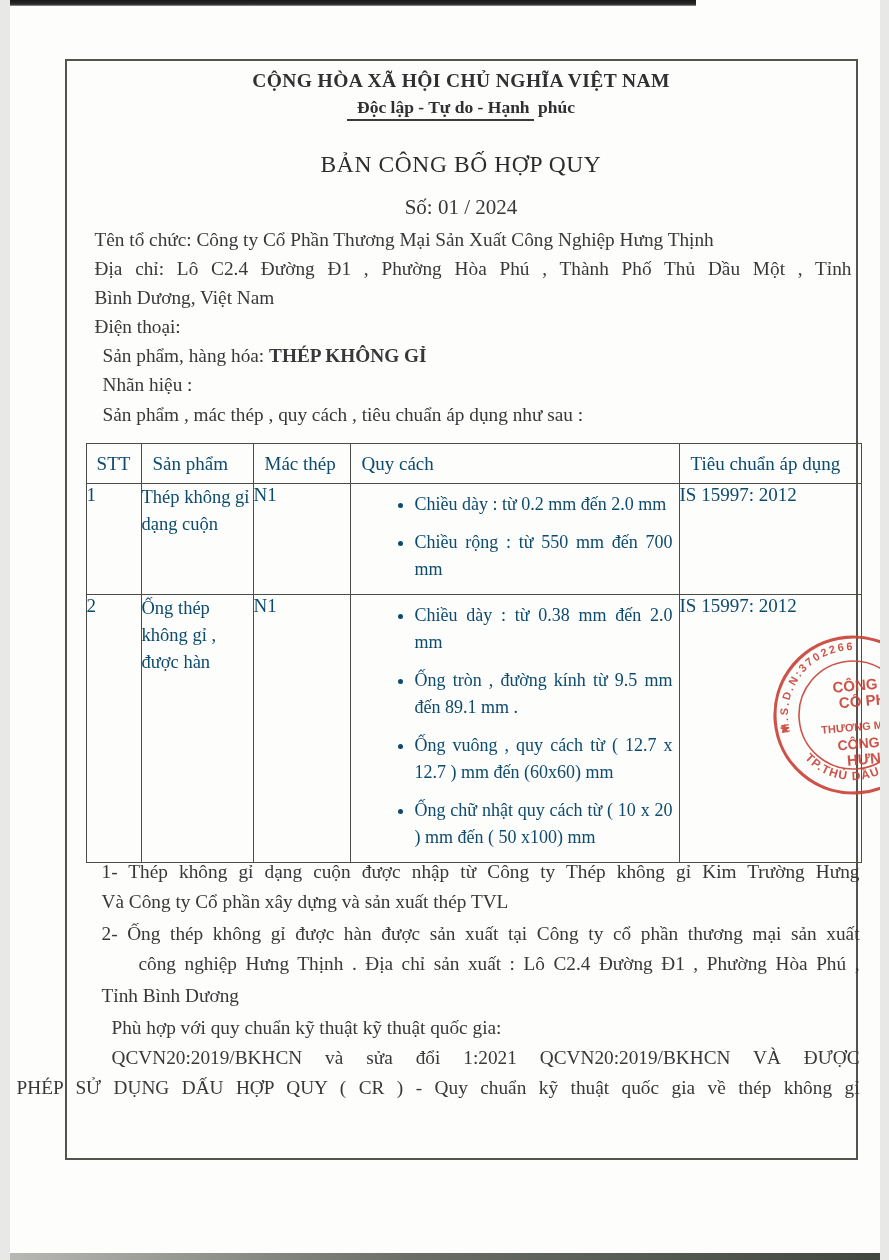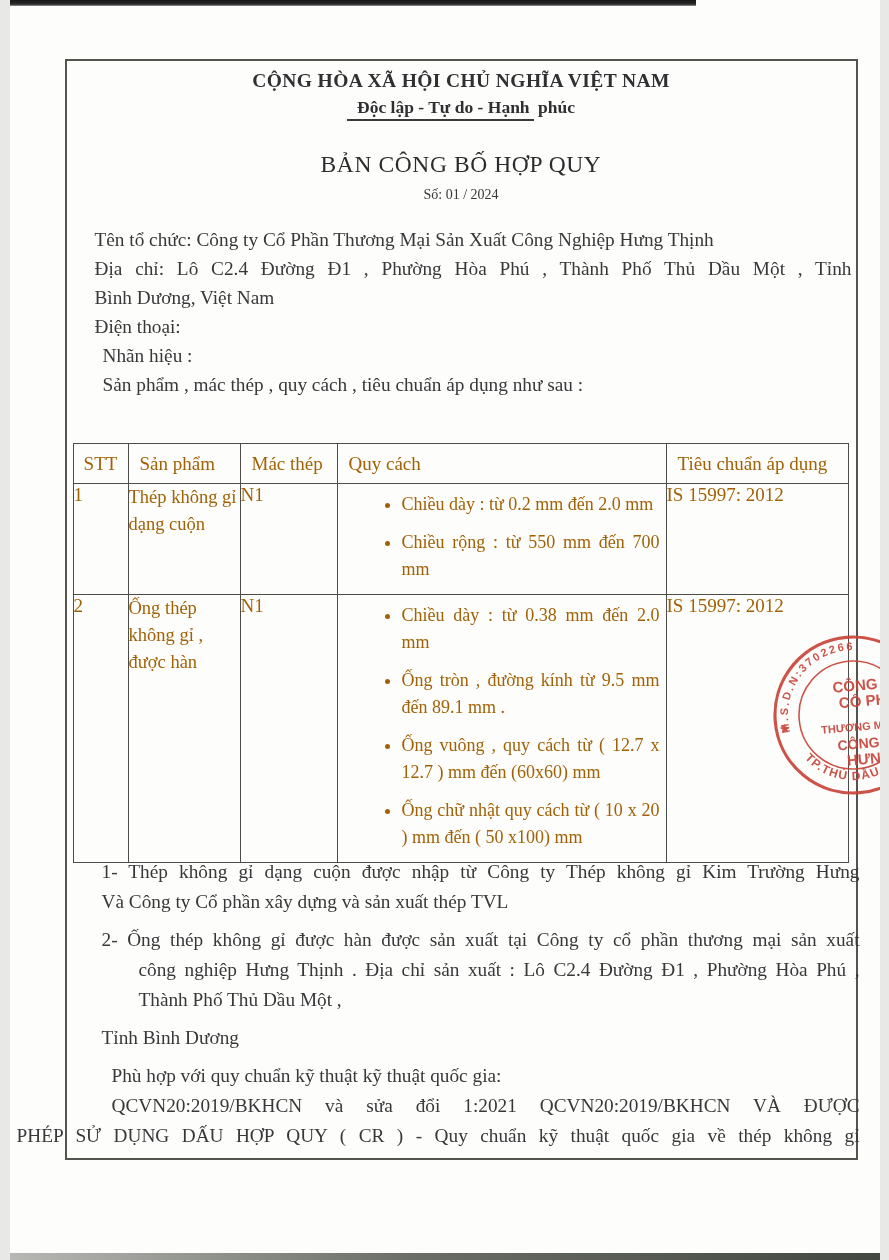--- a/index.html
+++ b/index.html
@@ -21,50 +21,50 @@
     background:linear-gradient(90deg,#b7b7b3 0%,#6a6e66 45%,#41463f 100%);z-index:8;}
   
   .doc-frame{position:absolute;left:55px;top:59px;width:789px;height:1097px;
     border:2px solid #54544f;}
   
   .header-block{position:absolute;left:55px;top:70px;width:793px;text-align:center;}
   .country{font-size:19.5px;font-weight:bold;letter-spacing:.4px;color:#303032;}
   .motto{font-size:17.5px;font-weight:bold;margin-top:5px;color:#303032;}
   .motto .ul{border-bottom:2.5px solid #3a3a3c;padding:0 4px 2px 10px;margin-top:44px;}
   .doc-title{font-size:23.5px;font-weight:normal;letter-spacing:.6px;margin-top:33px;color:#2c2c2e;}
-  .doc-number{font-size:14px;margin-top:9px;}
+  .doc-number{font-size:21px;margin-top:17px;}
   
   .info-block{position:absolute;left:85px;top:225px;width:757px;
     font-size:19.3px;line-height:29.1px;text-align:justify;}
   .info-block .jl{text-align-last:justify;}
   .ind{padding-left:8px;}
   .bold{font-weight:bold;}
   
-  table.spec{position:absolute;left:63px;top:443px;width:775px;
-    border-collapse:collapse;table-layout:fixed;font-size:19px;color:#a16207;}
+  table.spec{position:absolute;left:76px;top:443px;width:775px;
+    border-collapse:collapse;table-layout:fixed;font-size:19px;color:#0c4a6e;}
   table.spec td,table.spec th{border:1.6px solid #4c4c48;vertical-align:top;
     font-weight:normal;text-align:left;padding:0;}
   tr.hdr{height:40px;}
   tr.hdr td{vertical-align:middle;padding-left:11px;}
   tr.hdr td.c{text-align:center;padding-left:0;}
   tr.r1{height:97px;} tr.r2{height:234px;}
   td.stt{text-align:center;padding-top:11px;}
   td.sp{padding:11px 7px 0 9px;text-align:justify;font-size:18.5px;line-height:27px;}
   td.mt{text-align:center;padding-top:11px;}
   td.tc{padding:11px 4px 0 10px;}
   td.qc{padding-top:5px;}
   td.qc ul{margin:0;padding:0 6px 0 64px;}
   td.qc li{margin:7px 0 10px 0;font-size:18px;line-height:27.5px;text-align:justify;}
   
   .notes-block{position:absolute;left:92px;top:857px;width:758px;
     font-size:19.3px;line-height:30px;}
   .notes-block .jl{text-align:justify;text-align-last:justify;}
   .hang{padding-left:37px;}
   .ind10{padding-left:10px;}
-  .mt2{margin-top:8px;}
+  .mt2{margin-top:2px;}
   .overflow-left{margin-left:-85px;width:843px;}
   
   .stamp{position:absolute;left:743px;top:615px;width:200px;height:200px;z-index:3;opacity:.92;}
   .stamp text{font-family:"Liberation Sans","DejaVu Sans",sans-serif;font-weight:bold;}
 </style>
 </head>
 <body>
 
 <div class="page">
 
@@ -79,20 +79,21 @@
     <div class="motto"><span class="ul">Độc lập - Tự do - Hạnh</span><span> phúc</span></div>
     <div class="doc-title">BẢN CÔNG BỐ HỢP QUY</div>
     <div class="doc-number">Số: 01 / 2024</div>
   </div>
 
   <div class="info-block">
     <div>Tên tổ chức: Công ty Cổ Phần Thương Mại Sản Xuất Công Nghiệp Hưng Thịnh</div>
     <div class="jl">Địa chỉ: Lô C2.4 Đường Đ1 , Phường Hòa Phú , Thành Phố Thủ Dầu Một , Tỉnh</div>
     <div>Bình Dương, Việt Nam</div>
     <div>Điện thoại:</div>
+    <div class="ind"><span>Sản phẩm, hàng hóa: </span><span class="bold">THÉP KHÔNG GỈ</span></div>
     <div class="ind">Nhãn hiệu :</div>
     <div class="ind">Sản phẩm , mác thép , quy cách , tiêu chuẩn áp dụng như sau :</div>
   </div>
 
   <table class="spec">
     <colgroup>
       <col style="width:55px">
         <col style="width:112px">
         <col style="width:97px">
       <col style="width:329px">
@@ -133,21 +134,20 @@
       <td class="tc">IS 15997: 2012</td>
     </tr>
   </tbody>
     </table>
 
   <div class="notes-block">
     <div class="jl">1- Thép không gỉ dạng cuộn được nhập từ Công ty Thép không gỉ Kim Trường Hưng</div>
     <div>Và Công ty Cổ phần xây dựng và sản xuất thép TVL</div>
     <div class="jl mt2">2- Ống thép không gỉ được hàn được sản xuất tại Công ty cổ phần thương mại sản xuất</div>
     <div class="jl hang">công nghiệp Hưng Thịnh . Địa chỉ sản xuất : Lô C2.4 Đường Đ1 , Phường Hòa Phú ,</div>
-    <div class="hang">Thành Phố Thủ Dầu Một ,</div>
     <div class="mt2">Tỉnh Bình Dương</div>
     <div class="ind10 mt2">Phù hợp với quy chuẩn kỹ thuật kỹ thuật quốc gia:</div>
     <div class="jl ind10">QCVN20:2019/BKHCN và sửa đổi 1:2021 QCVN20:2019/BKHCN VÀ ĐƯỢC</div>
     <div class="jl overflow-left">PHÉP SỬ DỤNG DẤU HỢP QUY ( CR ) -  Quy chuẩn kỹ thuật quốc gia về thép không gỉ</div>
   </div>
 
   <svg class="stamp" viewBox="-100 -100 200 200" xmlns="http://www.w3.org/2000/svg">
     <g transform="rotate(-5)" fill="none" stroke="#c9453a">
       <circle cx="0" cy="0" r="78" stroke-width="3.2"></circle>
       <circle cx="0" cy="0" r="54" stroke-width="1.6"></circle>

